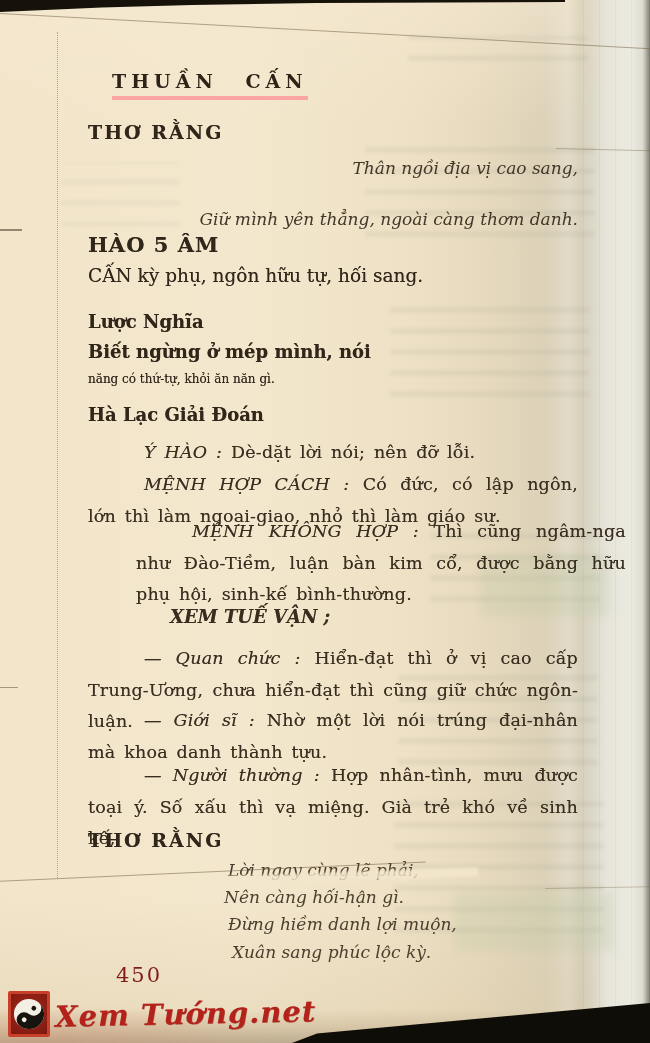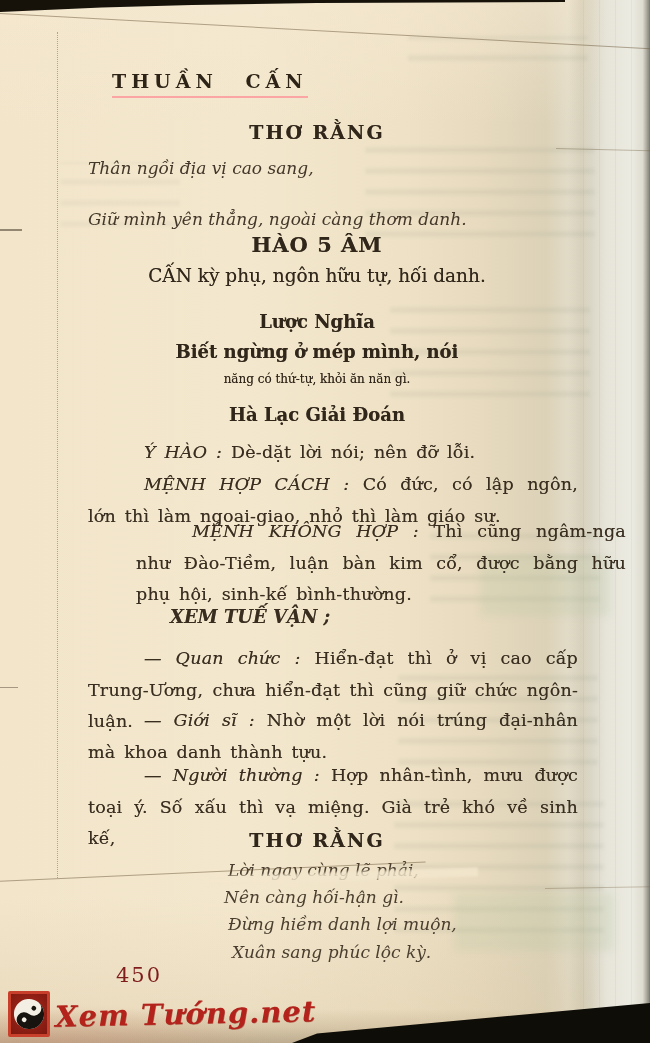--- a/index.html
+++ b/index.html
@@ -5,31 +5,31 @@
   html,body{margin:0;padding:0;}
   body{
     width:650px;height:1043px;position:relative;overflow:hidden;
     font-family:"DejaVu Serif","Liberation Serif",serif;
     background:
       linear-gradient(180deg, rgba(245,233,210,0.55) 0%, rgba(0,0,0,0) 12%, rgba(0,0,0,0) 86%, rgba(215,195,160,0.35) 100%),
       linear-gradient(90deg,#f2e5ca 0%,#f3e7cd 38%,#eee1c5 62%,#e7dabe 74%,#dcd2b8 84%,#e7e4d6 91%,#ebe9de 96%,#e2e0d4 100%);
   }
   .ink{color:#382d1f;text-shadow:0 0 0.4px rgba(56,45,31,0.55);}
   .abs{position:absolute;}
-  .chead{position:absolute;left:72px;width:490px;text-align:center;font-weight:bold;color:#30261a;text-shadow:0 0 0.4px rgba(48,38,26,0.6);}
+  .chead{position:absolute;left:88px;width:490px;font-weight:bold;color:#30261a;text-shadow:0 0 0.4px rgba(48,38,26,0.6);}
   .para{position:absolute;left:88px;width:490px;font-size:17.5px;line-height:31.5px;
         text-align:justify;text-indent:56px;word-spacing:3px;letter-spacing:0.2px;}
   .lbl{font-style:italic;}
-  .poem{position:absolute;left:88px;width:490px;text-align:left;font-style:italic;
+  .poem{position:absolute;left:88px;width:490px;text-align:right;font-style:italic;
         font-size:17px;line-height:31px;color:#43372a;}
   .poem2{position:absolute;left:228px;font-style:italic;font-size:17px;line-height:27.5px;
         text-align:left;color:#4a3e2f;}
   .runhead{position:absolute;left:112px;top:70px;font-size:19px;font-weight:bold;
         letter-spacing:5px;word-spacing:16px;color:#2d2417;
-        border-bottom:2px solid #fca5a5;padding-bottom:4px;}
+        border-bottom:4px solid #fca5a5;padding-bottom:4px;}
   .pagenum{position:absolute;left:116px;top:963px;font-size:21px;letter-spacing:2px;color:#7f1d1d;}
   
   .wedge-top{position:absolute;top:0;left:0;width:565px;height:12px;background:#16120a;
         clip-path:polygon(0 0,100% 0,100% 16%,56% 24%,34% 42%,18% 62%,0 100%);}
   .wedge-bottom{position:absolute;right:0;bottom:0;width:358px;height:40px;background:#0f0d08;
         clip-path:polygon(0 100%,100% 100%,100% 0,7% 76%);}
   .bottom-shade{position:absolute;left:0;bottom:0;width:100%;height:34px;
         background:linear-gradient(180deg,rgba(0,0,0,0) 0%,rgba(150,128,92,0.22) 55%,rgba(118,98,70,0.38) 100%);}
   .bottom-blush{position:absolute;left:0;bottom:0;width:280px;height:40px;
         background:radial-gradient(ellipse at 18% 90%,rgba(206,128,102,0.28),rgba(0,0,0,0) 70%);}
@@ -74,21 +74,21 @@
 <div class="tint" style="top:556px;right:40px;width:130px;height:60px;"></div>
 <div class="tint" style="top:893px;right:36px;width:160px;height:58px;"></div>
 
 <div class="runhead">THUẦN CẤN</div>
 
 <div class="chead" style="top:121px;font-size:19px;letter-spacing:2px;">THƠ RẰNG</div>
 <div class="poem" style="top:153px;">Thân ngồi địa vị cao sang,</div>
 <div class="poem" style="top:188px;margin-top:16px;">Giữ mình yên thẳng, ngoài càng thơm danh.</div>
 
 <div class="chead" style="top:232px;font-size:21px;letter-spacing:1px;">HÀO 5 ÂM</div>
-<div class="chead ink" style="top:265px;font-size:18.5px;font-weight:normal;">CẤN kỳ phụ, ngôn hữu tự, hối danh.</div>
+<div class="chead ink" style="top:265px;font-size:18.5px;font-weight:normal;">CẤN kỳ phụ, ngôn hữu tự, hối sang.</div>
 
 <div class="chead" style="top:311px;font-size:18px;">Lược Nghĩa</div>
 <div class="chead ink" style="top:341px;font-size:18px;font-weight:bold;">Biết ngừng ở mép mình, nói</div>
 <div class="chead ink" style="top:372px;font-size:12px;font-weight:normal;">năng có thứ-tự, khỏi ăn năn gì.</div>
 
 <div class="chead" style="top:404px;font-size:18px;">Hà Lạc Giải Đoán</div>
 
 <div class="para ink" style="top:437px;"><span class="lbl">Ý HÀO :</span> <span>Dè-dặt lời nói; nên đỡ lỗi.</span></div>
 
 <div class="para ink" style="top:469px;"><span class="lbl">MỆNH HỢP CÁCH :</span> <span>Có đức, có lập ngôn, lớn thì làm ngoại-giao, nhỏ thì làm giáo sư.</span></div>

